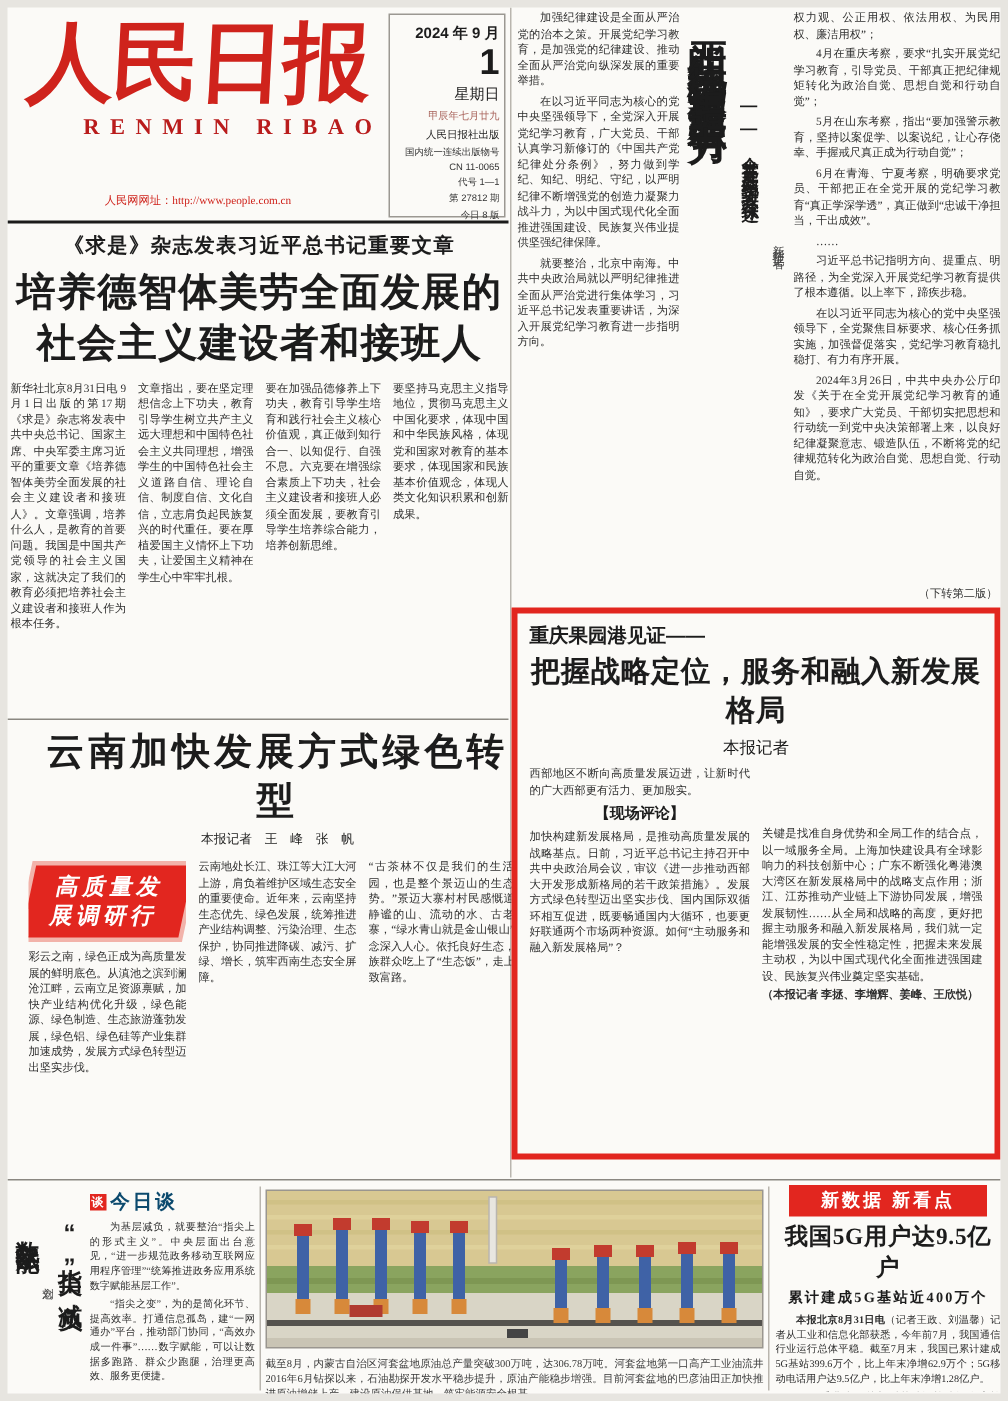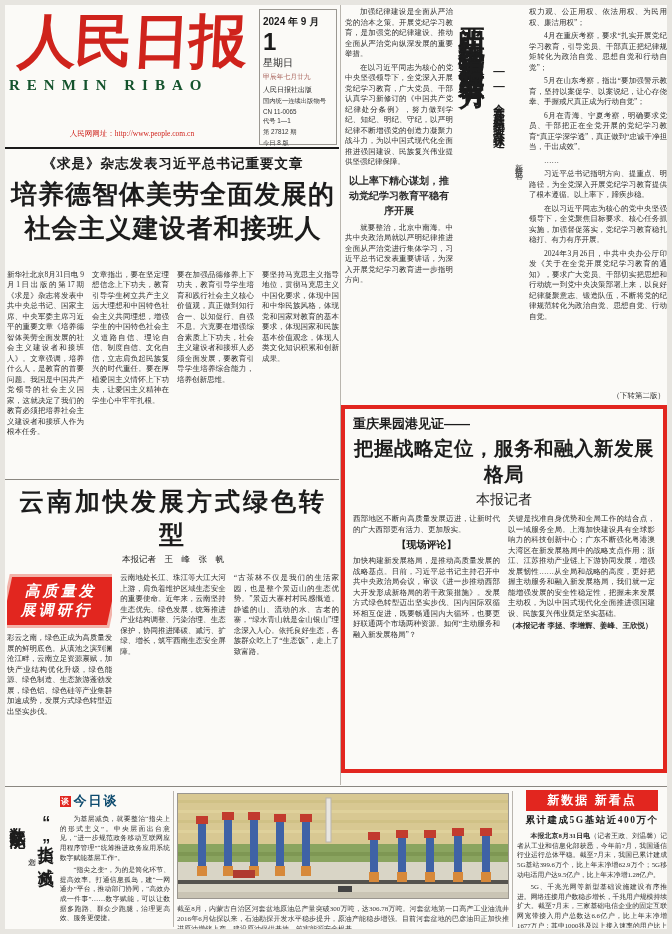--- a/index.html
+++ b/index.html
@@ -10,23 +10,23 @@
   .body-text{font-size:7.5px;line-height:1.4;text-align:justify;color:#2e2e2e;overflow:hidden;}
   .body-text p{margin:0 0 3px;text-indent:2em;}
   .tiny{font-size:6.8px;line-height:1.42;}
   .hrule{background:#1b1b1b;}
   .vrule{background:#b9b5ae;width:1px;}
   .cols{display:flex;gap:8px;}
   .col{flex:1;min-width:0;}
   
   .mast-title{font-size:58px;font-weight:900;color:#cf231c;letter-spacing:-1px;line-height:1.0;
               text-align:center;transform:skewX(-3deg);}
-  .mast-sub{font-size:15px;font-weight:bold;color:#14532d;letter-spacing:7px;text-align:left;margin-top:6px;}
+  .mast-sub{font-size:15px;font-weight:bold;color:#b91c1c;letter-spacing:7px;text-align:right;margin-top:6px;}
   .url-line{font-size:7.5px;color:#cf231c;text-align:center;}
-  .datebox{border:1px solid #9b9892;text-align:left;padding:5px 3px;background:#fbfaf7;}
+  .datebox{border:1px solid #9b9892;text-align:right;padding:5px 3px;background:#fbfaf7;}
   .datebox .m{font-size:10px;font-weight:bold;}
   .datebox .d{font-size:24px;font-weight:bold;line-height:1.1;}
   .datebox .w{font-size:10px;margin-top:1px;}
   .datebox .lunar{font-size:6.8px;color:#a8625a;margin-top:2px;}
   .datebox .s{font-size:7px;margin-top:3px;}
   .datebox .xs{font-size:6.3px;margin-top:2px;color:#333;}
   
   .kicker{font-size:13.5px;font-weight:bold;text-align:center;letter-spacing:1px;}
   .mainhead{font-size:26px;font-weight:900;text-align:center;letter-spacing:1px;line-height:1.32;}
   .subhead-bold{font-size:10px;font-weight:bold;text-align:center;line-height:1.5;margin:5px 0;}
@@ -83,21 +83,20 @@
   </div>
 
   <div class="abs hrule" style="left:0;top:142px;width:334px;height:2px;"></div>
   <div class="abs vrule" style="left:335px;top:0;height:780px;"></div>
   <div class="abs hrule" style="left:0;top:474px;width:334px;height:1px;background:#8a8781;"></div>
 
   <div class="abs" style="left:340px;top:2px;width:322px;height:394px;display:flex;gap:6px;">
     <div class="body-text" style="width:108px;height:100%;">
       <p>加强纪律建设是全面从严治党的治本之策。开展党纪学习教育，是加强党的纪律建设、推动全面从严治党向纵深发展的重要举措。</p>
       <p>在以习近平同志为核心的党中央坚强领导下，全党深入开展党纪学习教育，广大党员、干部认真学习新修订的《中国共产党纪律处分条例》，努力做到学纪、知纪、明纪、守纪，以严明纪律不断增强党的创造力凝聚力战斗力，为以中国式现代化全面推进强国建设、民族复兴伟业提供坚强纪律保障。</p>
-      <div class="subhead-bold hei">以上率下精心谋划，推动党纪学习教育平稳有序开展</div>
       <p>就要整治，北京中南海。中共中央政治局就以严明纪律推进全面从严治党进行集体学习，习近平总书记发表重要讲话，为深入开展党纪学习教育进一步指明方向。</p>
     </div>
     <div class="vert disc-title hei" style="height:100%;">严明纪律把党锻造得更加坚强有力</div>
     <div class="vert disc-sub hei" style="height:100%;">——全党开展党纪学习教育综述</div>
     <div class="vert disc-byline" style="height:100%;">新华社记者</div>
     <div class="body-text" style="flex:1;height:100%;position:relative;">
       <p style="text-indent:0;">权力观、公正用权、依法用权、为民用权、廉洁用权”；</p>
       <p>4月在重庆考察，要求“扎实开展党纪学习教育，引导党员、干部真正把纪律规矩转化为政治自觉、思想自觉和行动自觉”；</p>
       <p>5月在山东考察，指出“要加强警示教育，坚持以案促学、以案说纪，让心存侥幸、手握戒尺真正成为行动自觉”；</p>
       <p>6月在青海、宁夏考察，明确要求党员、干部把正在全党开展的党纪学习教育“真正学深学透”，真正做到“忠诚干净担当，干出成效”。</p>
@@ -106,54 +105,54 @@
       <p>在以习近平同志为核心的党中央坚强领导下，全党聚焦目标要求、核心任务抓实施，加强督促落实，党纪学习教育稳扎稳打、有力有序开展。</p>
       <p>2024年3月26日，中共中央办公厅印发《关于在全党开展党纪学习教育的通知》，要求广大党员、干部切实把思想和行动统一到党中央决策部署上来，以良好纪律凝聚意志、锻造队伍，不断将党的纪律规范转化为政治自觉、思想自觉、行动自觉。</p>
       <span class="continued">（下转第二版）</span>
     </div>
   </div>
 
   <div class="abs" style="left:2px;top:150px;width:332px;height:322px;">
     <div class="kicker hei">《求是》杂志发表习近平总书记重要文章</div>
     <div class="mainhead hei" style="margin-top:4px;">培养德智体美劳全面发展的</div>
     <div class="mainhead hei">社会主义建设者和接班人</div>
-    <div class="cols" style="margin-top:24px;height:212px;">
+    <div class="cols" style="margin-top:8px;height:212px;">
       <div class="col body-text" style="height:100%;">新华社北京8月31日电 9月1日出版的第17期《求是》杂志将发表中共中央总书记、国家主席、中央军委主席习近平的重要文章《培养德智体美劳全面发展的社会主义建设者和接班人》。文章强调，培养什么人，是教育的首要问题。我国是中国共产党领导的社会主义国家，这就决定了我们的教育必须把培养社会主义建设者和接班人作为根本任务。</div>
       <div class="col body-text" style="height:100%;">文章指出，要在坚定理想信念上下功夫，教育引导学生树立共产主义远大理想和中国特色社会主义共同理想，增强学生的中国特色社会主义道路自信、理论自信、制度自信、文化自信，立志肩负起民族复兴的时代重任。要在厚植爱国主义情怀上下功夫，让爱国主义精神在学生心中牢牢扎根。</div>
       <div class="col body-text" style="height:100%;">要在加强品德修养上下功夫，教育引导学生培育和践行社会主义核心价值观，真正做到知行合一、以知促行、自强不息。六克要在增强综合素质上下功夫，社会主义建设者和接班人必须全面发展，要教育引导学生培养综合能力，培养创新思维。</div>
       <div class="col body-text" style="height:100%;">要坚持马克思主义指导地位，贯彻马克思主义中国化要求，体现中国和中华民族风格，体现党和国家对教育的基本要求，体现国家和民族基本价值观念，体现人类文化知识积累和创新成果。</div>
     </div>
   </div>
 
-  <div class="abs" style="left:2px;top:480px;width:332px;height:298px;">
+  <div class="abs" style="left:14px;top:480px;width:332px;height:298px;">
     <div class="mainhead hei" style="font-size:25px;letter-spacing:3px;">云南加快发展方式绿色转型</div>
     <div style="font-size:8.5px;text-align:center;margin-top:3px;">本报记者　王　峰　张　帆</div>
     <div class="cols" style="margin-top:7px;height:235px;">
       <div class="col" style="height:100%;overflow:hidden;">
         <div style="text-align:center;margin:4px 0 8px;">
           <span class="diaoyan hei">高质量发展调研行</span>
         </div>
         <div class="body-text">彩云之南，绿色正成为高质量发展的鲜明底色。从滇池之滨到澜沧江畔，云南立足资源禀赋，加快产业结构优化升级，绿色能源、绿色制造、生态旅游蓬勃发展，绿色铝、绿色硅等产业集群加速成势，发展方式绿色转型迈出坚实步伐。</div>
       </div>
       <div class="col body-text" style="height:100%;">云南地处长江、珠江等大江大河上游，肩负着维护区域生态安全的重要使命。近年来，云南坚持生态优先、绿色发展，统筹推进产业结构调整、污染治理、生态保护，协同推进降碳、减污、扩绿、增长，筑牢西南生态安全屏障。</div>
       <div class="col body-text" style="height:100%;">“古茶林不仅是我们的生活家园，也是整个景迈山的生态优势。”景迈大寨村村民感慨道。静谧的山、流动的水、古老的寨，“绿水青山就是金山银山”理念深入人心。依托良好生态，各族群众吃上了“生态饭”，走上了致富路。</div>
     </div>
   </div>
 
   <div class="abs redbox" style="left:336px;top:400px;width:326px;height:368px;">
     <div class="hei" style="font-size:13px;font-weight:bold;">重庆果园港见证——</div>
     <div class="mainhead hei" style="font-size:19.5px;letter-spacing:0.5px;margin-top:3px;">把握战略定位，服务和融入新发展格局</div>
-    <div style="font-size:14px;text-align:center;margin:4px 0 5px;">本报记者</div>
+    <div style="font-size:11px;text-align:center;margin:4px 0 5px;">本报记者</div>
     <div class="cols" style="height:268px;">
       <div class="col" style="height:100%;overflow:hidden;">
         <div class="body-text">西部地区不断向高质量发展迈进，让新时代的广大西部更有活力、更加殷实。</div>
         <div class="sec-head hei">【现场评论】</div>
         <div class="body-text">加快构建新发展格局，是推动高质量发展的战略基点。日前，习近平总书记主持召开中共中央政治局会议，审议《进一步推动西部大开发形成新格局的若干政策措施》。发展方式绿色转型迈出坚实步伐、国内国际双循环相互促进，既要畅通国内大循环，也要更好联通两个市场两种资源。如何“主动服务和融入新发展格局”？</div>
       </div>
-      <div class="col" style="height:100%;overflow:hidden;">
+      <div class="col" style="height:100%;overflow:hidden;margin-top:40px;">
         <div class="body-text">关键是找准自身优势和全局工作的结合点，以一域服务全局。上海加快建设具有全球影响力的科技创新中心；广东不断强化粤港澳大湾区在新发展格局中的战略支点作用；浙江、江苏推动产业链上下游协同发展，增强发展韧性……从全局和战略的高度，更好把握主动服务和融入新发展格局，我们就一定能增强发展的安全性稳定性，把握未来发展主动权，为以中国式现代化全面推进强国建设、民族复兴伟业奠定坚实基础。</div>
         <div class="body-text signature" style="margin-top:2px;">（本报记者 李拯、李增辉、姜峰、王欣悦）</div>
       </div>
     </div>
   </div>
 
   <div class="abs hrule" style="left:0;top:781px;width:662px;height:1px;background:#8a8781;"></div>
   <div class="abs vrule" style="left:168px;top:786px;height:136px;"></div>
   <div class="abs vrule" style="left:507px;top:786px;height:136px;"></div>
 
@@ -242,20 +241,21 @@
       </g>
       <rect x="55" y="76" width="22" height="8" fill="#b03a30"></rect>
       <rect x="160" y="92" width="14" height="6" fill="#444"></rect>
       <rect x="0" y="98" width="330" height="6" fill="#c9c4b4"></rect>
     </svg>
   </div>
   <div class="abs caption" style="left:172px;top:899px;width:332px;">截至8月，内蒙古自治区河套盆地原油总产量突破300万吨，达306.78万吨。河套盆地第一口高产工业油流井2016年6月钻探以来，石油勘探开发水平稳步提升，原油产能稳步增强。目前河套盆地的巴彦油田正加快推进原油增储上产，建设原油保供基地，筑牢能源安全根基。</div>
 
   <div class="abs" style="left:512px;top:785px;width:150px;height:138px;overflow:hidden;">
     <div class="badge-red ndk-badge hei">新数据 新看点</div>
+    <div class="g5-head">我国5G用户达9.5亿户</div>
     <div class="g5-sub">累计建成5G基站近400万个</div>
     <div class="body-text tiny" style="margin-top:4px;">
       <p><b>本报北京8月31日电</b><span>（记者王政、刘温馨）记者从工业和信息化部获悉，今年前7月，我国通信行业运行总体平稳。截至7月末，我国已累计建成5G基站399.6万个，比上年末净增62.9万个；5G移动电话用户达9.5亿户，比上年末净增1.28亿户。</span></p>
       <p>5G、千兆光网等新型基础设施建设有序推进。网络连接用户数稳步增长，千兆用户规模持续扩大。截至7月末，三家基础电信企业的固定互联网宽带接入用户总数达6.6亿户，比上年末净增1677万户；其中1000兆及以上接入速率的用户比上年末净增4920万户，占互联网宽带接入用户的96.7%。</p>
     </div>
   </div>
 
 </div>
 
 </body></html>

